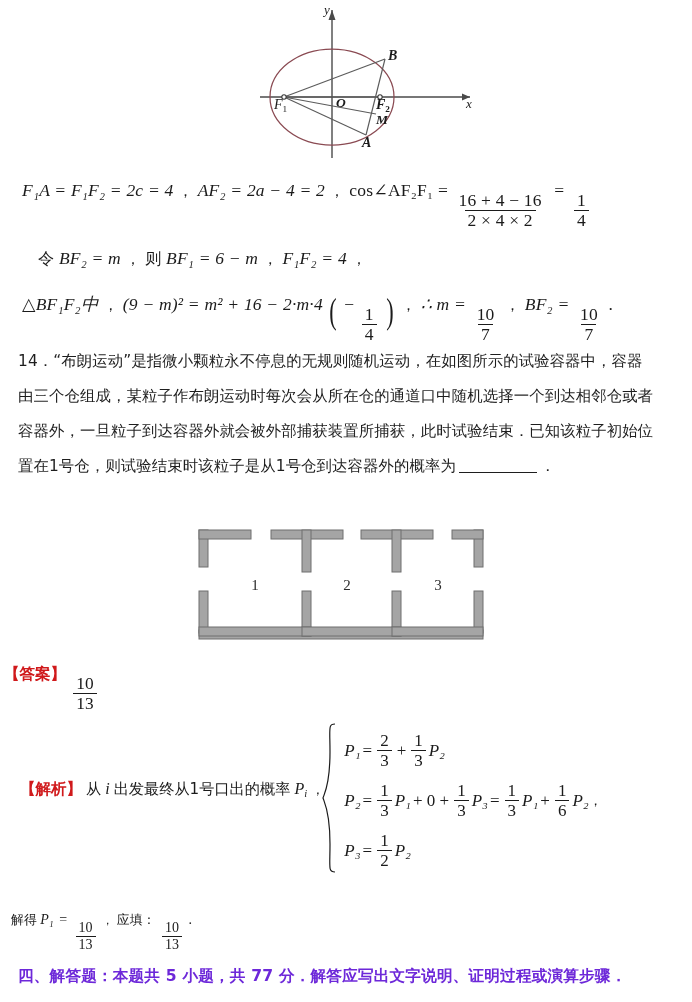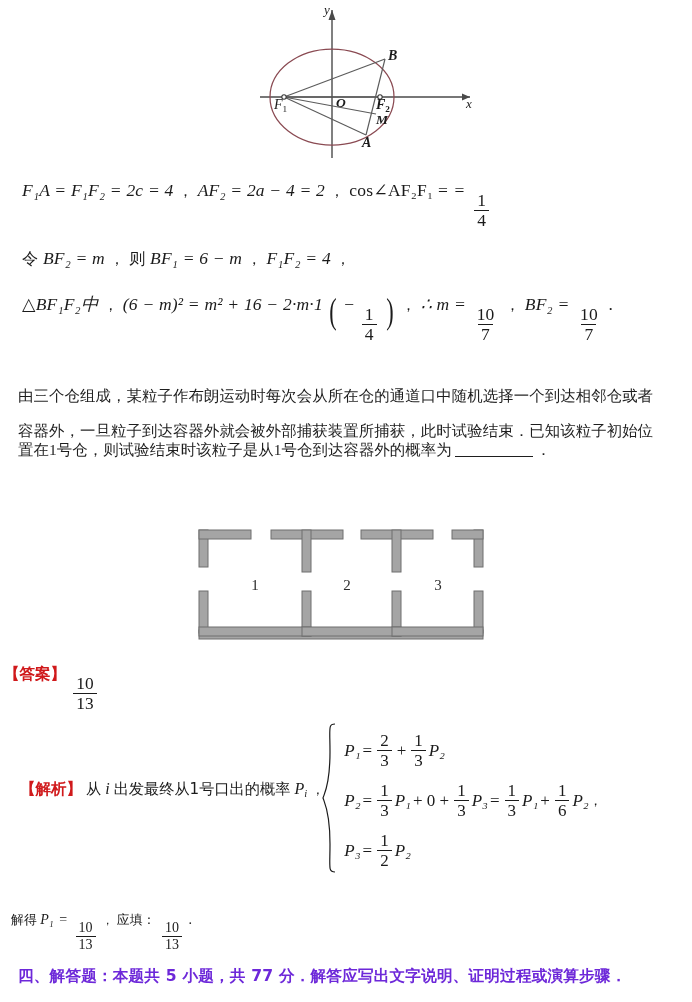--- a/index.html
+++ b/index.html
@@ -25,31 +25,31 @@
   .cn{font-family:"DejaVu Sans","Liberation Sans",sans-serif;}
   .bigparen{display:inline-block;font-size:2.05em;line-height:0;
             vertical-align:-0.36em;font-style:normal;transform:scaleX(.62);}
 
   
   .fig-ellipse{position:absolute;left:252px;top:2px;width:230px;height:160px;}
 
   
   .mline{position:absolute;font-size:17.5px;white-space:nowrap;letter-spacing:.2px;}
   #line-1{left:22px;top:180px;}
-  #line-2{left:22px;top:248px;}
+  #line-2{left:38px;top:248px;}
   #line-3{left:22px;top:292px;}
 
   
   .qtext{position:absolute;left:18px;font-size:15.4px;
          font-family:"DejaVu Sans","Liberation Sans",sans-serif;
          color:#1e1e1e;white-space:nowrap;letter-spacing:.1px;}
   #q14-l1{top:351px;}
   #q14-l2{top:386px;}
   #q14-l3{top:421px;}
-  #q14-l4{top:440px;font-family:Liberation Serif, serif;}
+  #q14-l4{top:456px;}
   .blank{display:inline-block;width:78px;border-bottom:1.4px solid #1e1e1e;
          vertical-align:-2px;margin:0 3px;}
 
   
   .fig-box{position:absolute;left:196px;top:527px;width:290px;height:116px;}
 
   
   .tag{color:#d0191b;font-weight:bold;
        font-family:"DejaVu Sans","Liberation Sans",sans-serif;font-size:15.5px;}
   #answer-row{position:absolute;left:4px;top:664px;font-size:17px;}
@@ -102,20 +102,24 @@
     <span style="position:absolute;left:124px;top:110px;font-size:13.5px;font-style:italic;font-weight:bold;">M</span>
     <span style="position:absolute;left:110px;top:133px;font-size:14px;font-style:italic;font-weight:bold;">A</span>
   </div>
 
   <div class="mline" id="line-1">
     <span class="mi">F₁A = F₁F₂ = 2c = 4</span>
     <span class="cn" style="font-size:.85em;">，</span>
     <span class="mi">AF₂ = 2a − 4 = 2</span>
     <span class="cn" style="font-size:.85em;">，</span>
     <span class="mn">cos∠AF₂F₁ =</span>
+    <span class="frac">
+      <span class="num mn">16 + 4 − 16</span>
+      <span class="den mn">2 × 4 × 2</span>
+    </span>
     <span class="op">=</span>
     <span class="frac">
       <span class="num mn">1</span>
       <span class="den mn">4</span>
     </span>
   </div>
 
   <div class="mline" id="line-2">
     <span class="cn" style="font-size:.92em;">令</span>
     <span class="mi">BF₂ = m</span>
@@ -123,21 +127,21 @@
     <span class="cn" style="font-size:.92em;">则</span>
     <span class="mi">BF₁ = 6 − m</span>
     <span class="cn" style="font-size:.85em;">，</span>
     <span class="mi">F₁F₂ = 4</span>
     <span class="cn" style="font-size:.85em;">，</span>
   </div>
 
   <div class="mline" id="line-3">
     <span class="mi">△BF₁F₂中</span>
     <span class="cn" style="font-size:.85em;">，</span>
-    <span class="mi">(6 − m)² = m² + 16 − 2·m·1</span>
+    <span class="mi">(9 − m)² = m² + 16 − 2·m·4</span>
     <span class="bigparen">(</span>
     <span class="mn">−</span>
     <span class="frac">
       <span class="num mn">1</span>
       <span class="den mn">4</span>
     </span>
     <span class="bigparen">)</span>
     <span class="cn" style="font-size:.85em;">，</span>
     <span class="mi">∴ m =</span>
     <span class="frac">
@@ -146,20 +150,21 @@
     </span>
     <span class="cn" style="font-size:.85em;">，</span>
     <span class="mi">BF₂ =</span>
     <span class="frac">
       <span class="num mn">10</span>
       <span class="den mn">7</span>
     </span>
     <span class="mn">.</span>
   </div>
 
+  <div class="qtext" id="q14-l1">14．“布朗运动”是指微小颗粒永不停息的无规则随机运动，在如图所示的试验容器中，容器</div>
   <div class="qtext" id="q14-l2">由三个仓组成，某粒子作布朗运动时每次会从所在仓的通道口中随机选择一个到达相邻仓或者</div>
   <div class="qtext" id="q14-l3">容器外，一旦粒子到达容器外就会被外部捕获装置所捕获，此时试验结束．已知该粒子初始位</div>
   <div class="qtext" id="q14-l4">
     <span>置在1号仓，则试验结束时该粒子是从1号仓到达容器外的概率为</span><span class="blank"></span><span>．</span>
   </div>
 
   <div class="fig-box">
     <svg width="290" height="116" viewBox="0 0 290 116">
       <g fill="#a5a5a5" stroke="#6f6f6f" stroke-width="1">
 

